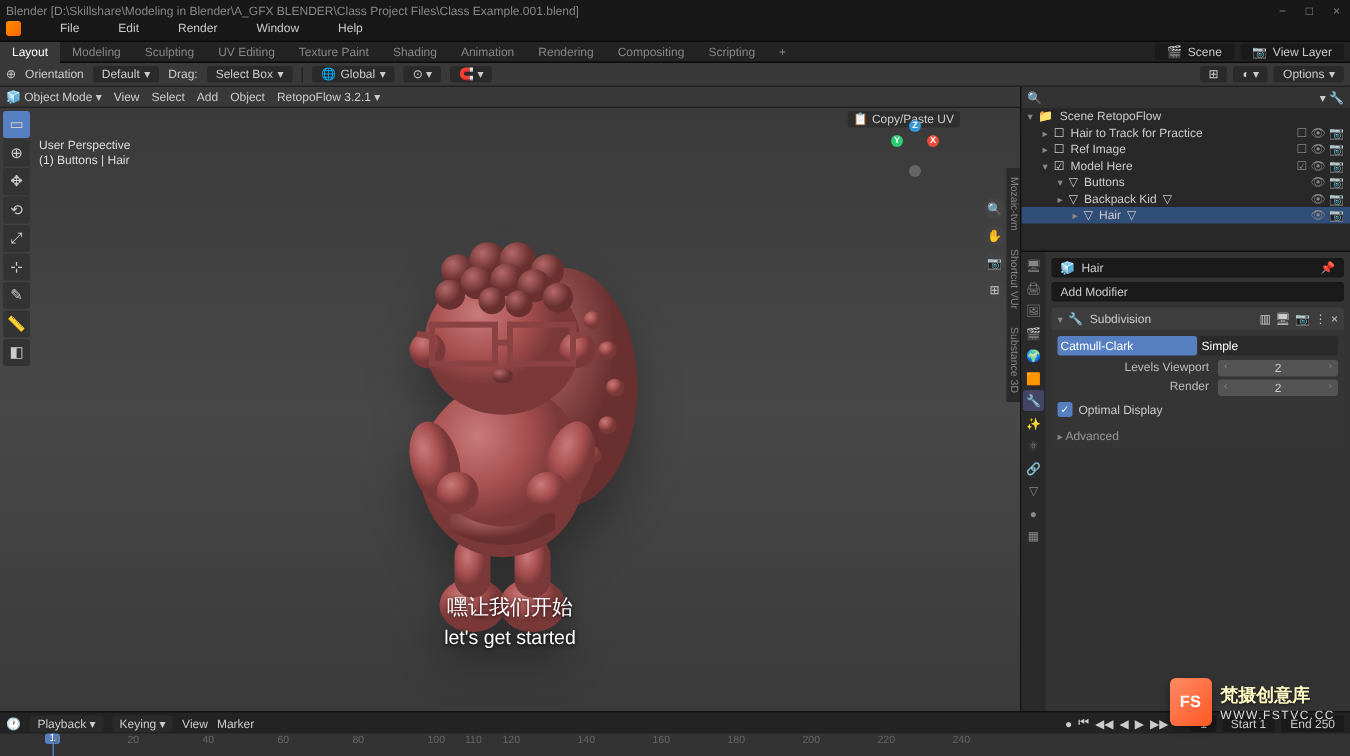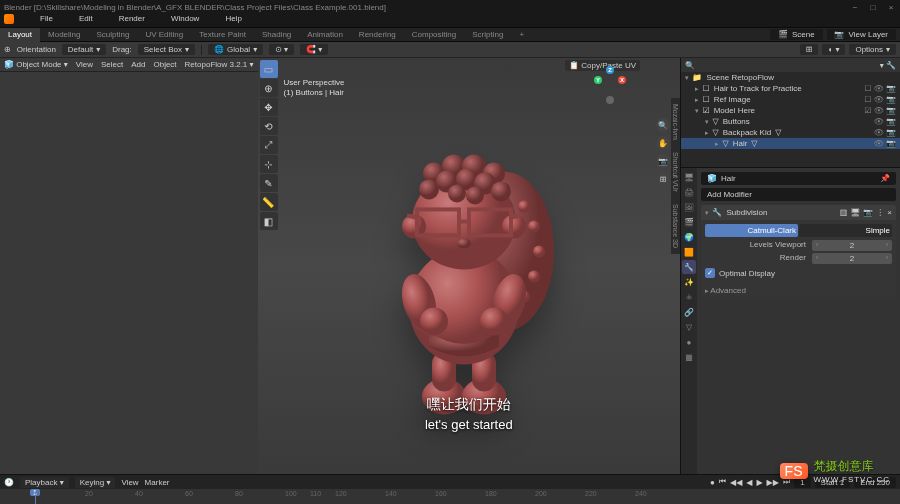--- a/index.html
+++ b/index.html
@@ -13,21 +13,21 @@
 .tabstrip{height:14px;background:#232323;display:flex;align-items:center;font-size:8px;border-bottom:1px solid #0a0a0a}
 .tabstrip .tab{padding:0 8px;height:14px;display:flex;align-items:center;color:#888;cursor:pointer}
 .tabstrip .tab.active{background:#393939;color:#fff}
 .tabstrip .right{margin-left:auto;display:flex;align-items:center;gap:4px;padding-right:4px}
 .tabstrip .scenefield{background:#1a1a1a;border-radius:2px;padding:1px 8px;color:#ccc;display:flex;align-items:center;gap:4px}
 .toolbar-top{height:16px;background:#393939;display:flex;align-items:center;padding:0 4px;gap:6px;font-size:8px;border-bottom:1px solid #222}
 .toolbar-top .dropdown{background:#2a2a2a;border-radius:2px;padding:1px 6px;display:flex;align-items:center;gap:3px;cursor:pointer}
 .toolbar-top .sep{width:1px;height:10px;background:#222}
 .toolbar-top .right{margin-left:auto;display:flex;gap:4px}
 .main-area{display:flex;height:416px}
-.viewport-col{flex:1;display:flex;flex-direction:row;position:relative}
+.viewport-col{flex:1;display:flex;flex-direction:column;position:relative}
 .viewport-header{height:14px;background:#393939;display:flex;align-items:center;padding:0 4px;gap:8px;font-size:8px;border-bottom:1px solid #222}
 .viewport-header .menuitem{cursor:pointer;color:#ccc}
 .viewport{flex:1;background:linear-gradient(180deg,#3a3a3a 0%,#484848 50%,#3a3a3a 100%);position:relative;overflow:hidden}
 .lefttoolbar{position:absolute;left:2px;top:2px;display:flex;flex-direction:column;gap:1px;z-index:5}
 .lefttoolbar .tool{width:18px;height:18px;background:#333;border-radius:2px;display:flex;align-items:center;justify-content:center;font-size:10px;color:#ccc;cursor:pointer}
 .lefttoolbar .tool.active{background:#5680c2}
 .viewinfo{position:absolute;left:26px;top:20px;font-size:8px;color:#ddd;line-height:1.3}
 .gizmo{position:absolute;right:50px;top:10px;width:40px;height:40px}
 .gizmo-circle{position:absolute;width:8px;height:8px;border-radius:50%;font-size:6px;display:flex;align-items:center;justify-content:center;font-weight:bold}
 .r{background:#e74c3c;color:#fff} .g{background:#2ecc71;color:#fff} .b{background:#3498db;color:#fff}
@@ -48,40 +48,40 @@
 .tri{font-size:7px;color:#888}
 .properties{flex:1;background:#333;display:flex}
 .prop-tabs{width:16px;background:#2a2a2a;display:flex;flex-direction:column;gap:1px;padding-top:2px}
 .prop-tabs .pt{width:14px;height:14px;margin:0 1px;display:flex;align-items:center;justify-content:center;font-size:8px;color:#888;border-radius:2px;cursor:pointer}
 .prop-tabs .pt.active{background:#446;color:#5a8fff}
 .prop-body{flex:1;padding:4px;font-size:8px}
 .prop-field{background:#1a1a1a;border-radius:2px;padding:2px 6px;margin-bottom:3px;display:flex;align-items:center;gap:4px}
 .mod-head{background:#3d3d3d;padding:3px 4px;border-radius:2px 2px 0 0;display:flex;align-items:center;gap:4px;margin-top:4px}
 .mod-body{background:#353535;padding:4px;border-radius:0 0 2px 2px}
 .btn-row{display:flex;gap:1px;margin-bottom:3px}
-.btn-row .b{flex:1;background:#2a2a2a;padding:2px;text-align:right;border-radius:2px;cursor:pointer}
+.btn-row .b{flex:1;background:#2a2a2a;padding:2px;text-align:left;border-radius:2px;cursor:pointer}
 .btn-row .b.active{background:#5680c2;color:#fff}
 .numrow{display:flex;align-items:flex-start;margin-bottom:2px}
 .numrow .lbl{flex:1;text-align:right;padding-right:6px;color:#bbb}
 .numrow .val{width:80px;background:#545454;border-radius:2px;padding:1px 4px;text-align:center;display:flex;justify-content:space-between}
 .numrow .val .arr{color:#888;font-size:7px}
 .chk{display:flex;align-items:center;gap:4px;padding:2px 0}
 .chk .box{width:10px;height:10px;background:#5680c2;border-radius:2px;display:flex;align-items:center;justify-content:center;font-size:7px;color:#fff}
 .timeline{height:30px;background:#232323;border-top:1px solid #111;display:flex;flex-direction:column}
 .timeline .th{height:14px;display:flex;align-items:center;padding:0 4px;gap:6px;font-size:8px}
 .timeline .th .dropdown{background:#2a2a2a;border-radius:2px;padding:1px 5px}
 .timeline .track{flex:1;background:#333;position:relative;display:flex;align-items:center}
 .timeline .tick{position:absolute;font-size:7px;color:#666;top:1px}
 .timeline .cursor{position:absolute;left:35px;top:0;bottom:0;width:1px;background:#5680c2}
 .timeline .cursor .num{position:absolute;top:0;left:-5px;background:#5680c2;color:#fff;font-size:7px;padding:0 3px;border-radius:2px}
 .timeline .right{margin-left:auto;display:flex;gap:4px;align-items:center}
 .timeline .framefield{background:#1a1a1a;padding:1px 6px;border-radius:2px}
 .watermark{position:absolute;right:10px;bottom:20px;display:flex;align-items:center;gap:6px;z-index:50}
-.wm-logo{width:28px;height:16px;background:linear-gradient(135deg,#ff8a65,#ff5722);border-radius:4px;display:flex;align-items:center;justify-content:center;color:#fff;font-weight:normal;font-size:14px;box-shadow:0 2px 6px rgba(0,0,0,0.4)}
-.wm-text{color:#84cc16;font-size:12px;font-weight:400;text-shadow:0 1px 2px rgba(0,0,0,0.6)}
+.wm-logo{width:28px;height:32px;background:linear-gradient(135deg,#ff8a65,#ff5722);border-radius:4px;display:flex;align-items:center;justify-content:center;color:#fff;font-weight:bold;font-size:11px;box-shadow:0 2px 6px rgba(0,0,0,0.4)}
+.wm-text{color:#fef9c3;font-size:12px;font-weight:700;text-shadow:0 1px 2px rgba(0,0,0,0.6)}
 .wm-url{color:#ddd;font-size:8px;letter-spacing:1px}
 .sidetabs-right{position:absolute;right:0;top:40px;display:flex;flex-direction:column}
 .sidetabs-right .st{writing-mode:vertical-rl;font-size:7px;padding:6px 1px;background:#2a2a2a;color:#888;cursor:pointer}
 </style>
 </head>
 <body>
 
 <div class="titlebar">
   <span>Blender [D:\Skillshare\Modeling in Blender\A_GFX BLENDER\Class Project Files\Class Example.001.blend]</span>
   <div class="wincontrols">

